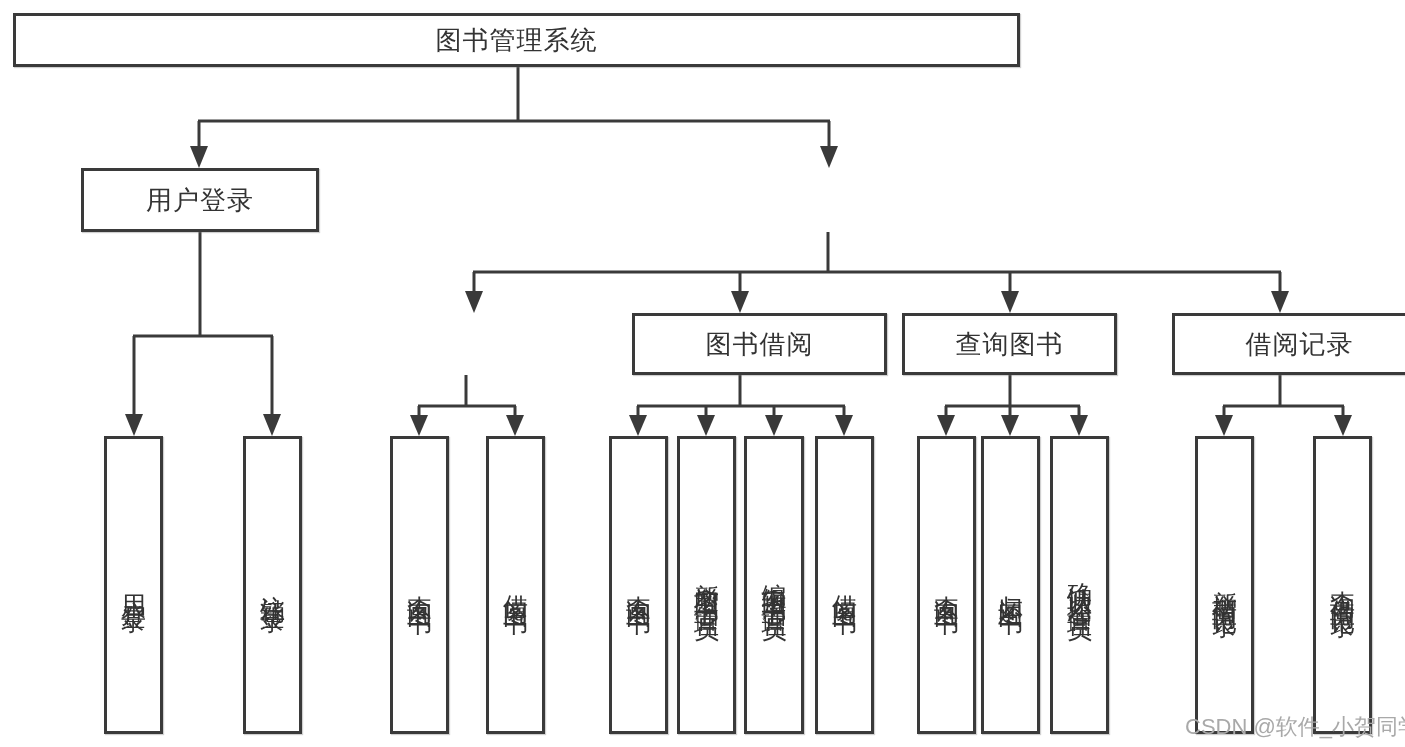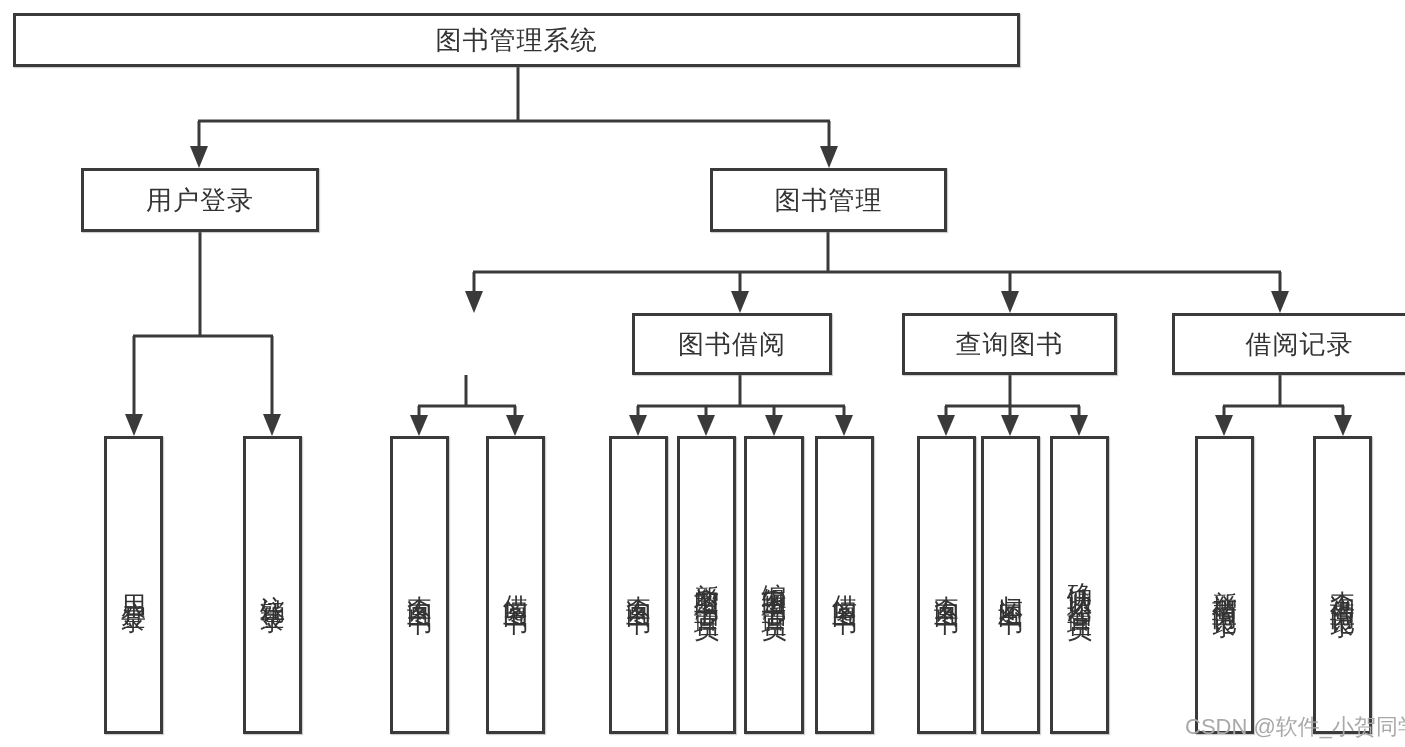--- a/index.html
+++ b/index.html
@@ -102,25 +102,22 @@
       <polygon points="1334,415 1352,415 1343,436" fill="#3a3a3a"></polygon>
     </svg>
 
   <div class="node" style="left:13px;top:13px;width:1007px;height:54px">
     <span>图书管理系统</span>
   </div>
 
   <div class="node" style="left:81px;top:168px;width:238px;height:64px">
     <span>用户登录</span>
   </div>
-  <div class="node" style="left:710px;top:168px;width:237px;height:64px">
-    <span>图书管理</span>
-  </div>
 
-  <div class="node" style="left:632px;top:313px;width:200px;height:62px">
+  <div class="node" style="left:632px;top:313px;width:255px;height:62px">
     <span>图书借阅</span>
   </div>
   <div class="node" style="left:902px;top:313px;width:215px;height:62px">
     <span>查询图书</span>
   </div>
   <div class="node" style="left:1172px;top:313px;width:255px;height:62px">
     <span>借阅记录</span>
   </div>
 
   <div class="node leaf" style="left:104px;top:436px;width:59px;height:298px">

